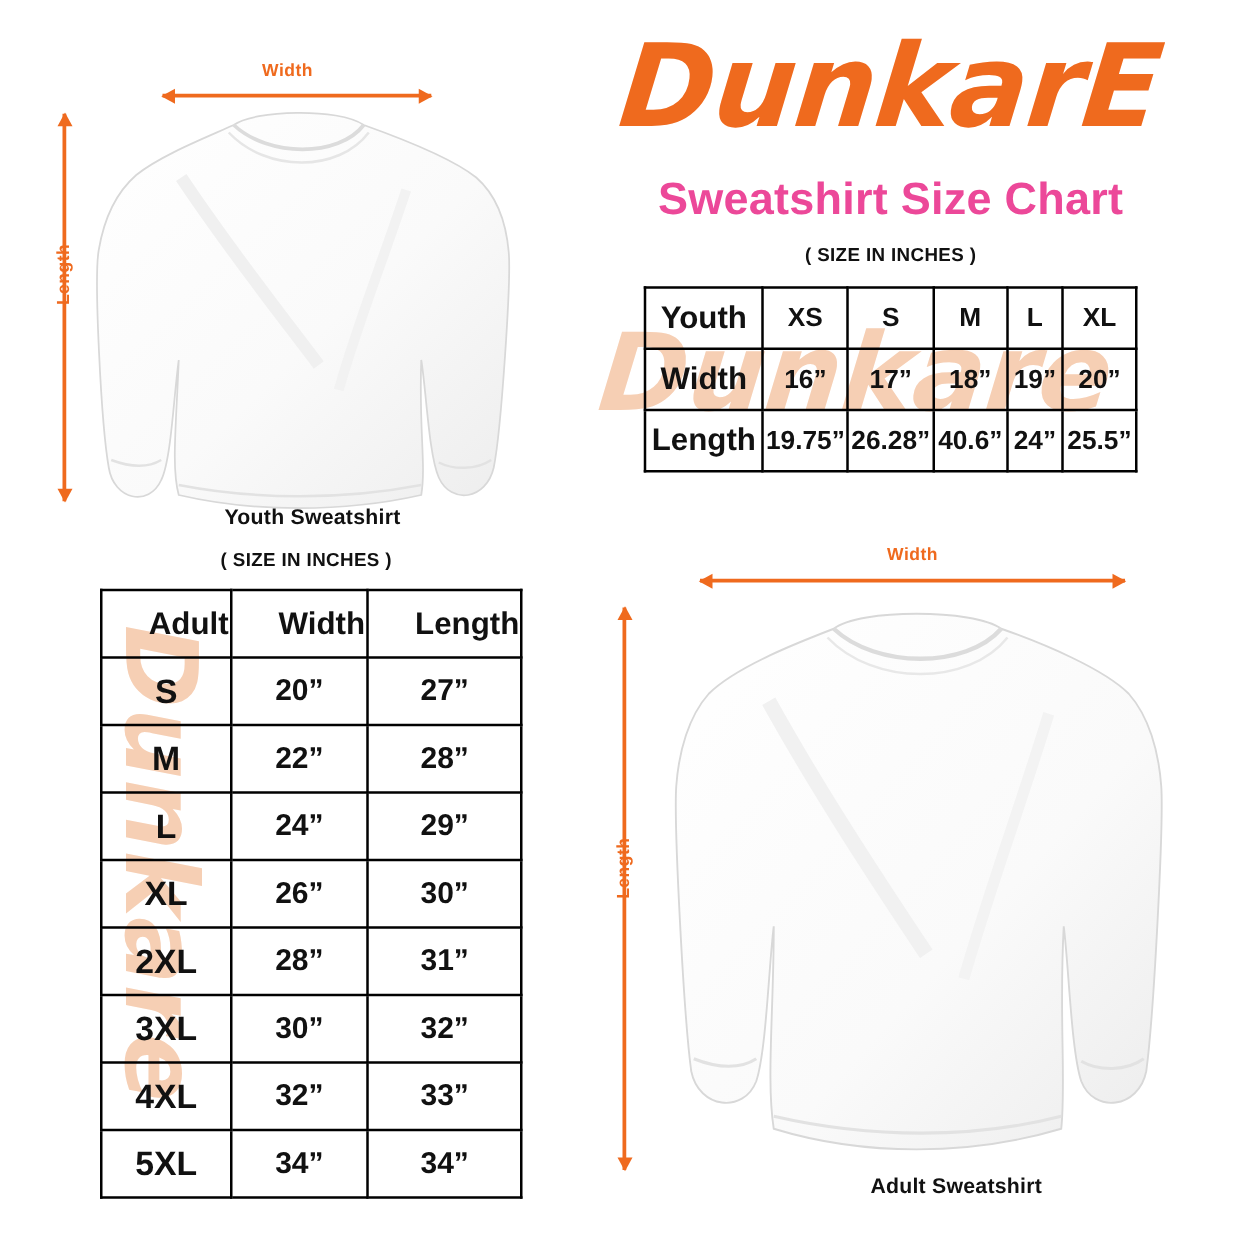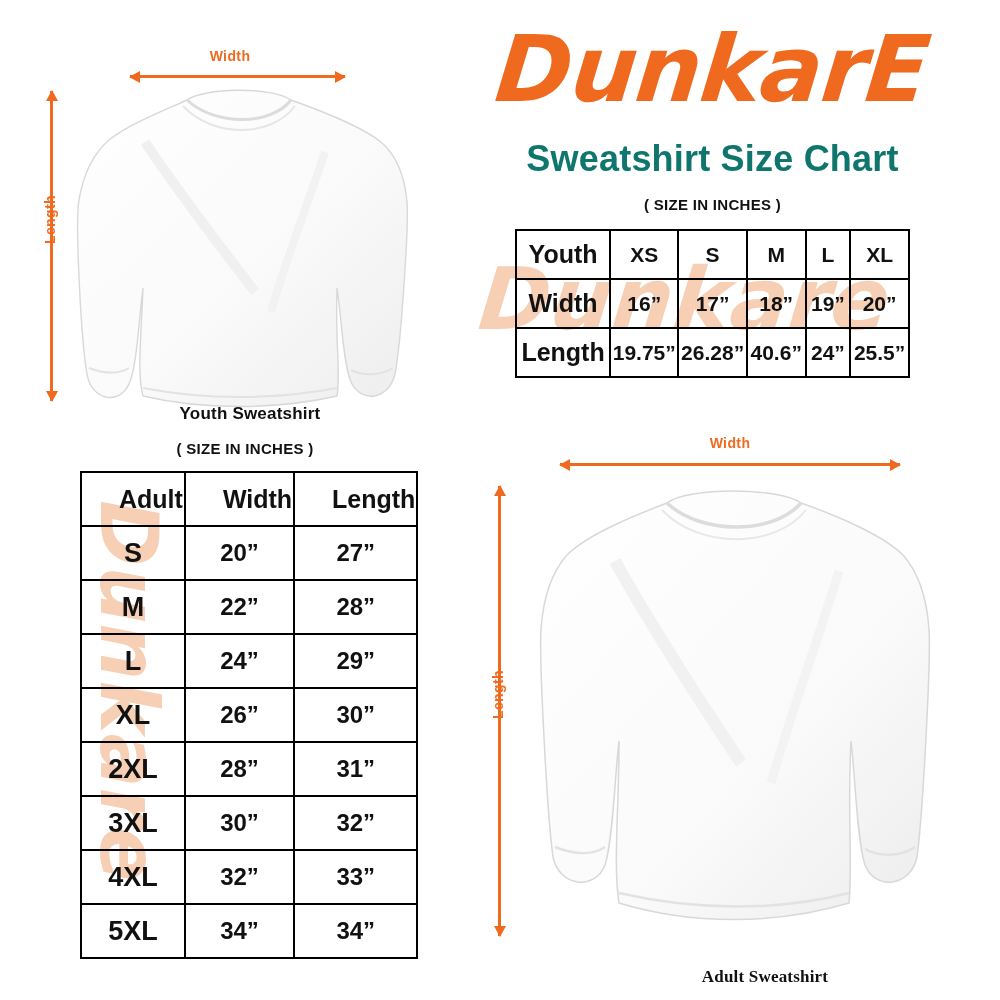--- a/index.html
+++ b/index.html
@@ -99,21 +99,21 @@
     font-size: 92px;
     line-height: 1;
     letter-spacing: -1px;
     text-align: center;
     transform: skewX(-6deg);
   }
   .brand-sub {
     font-size: 36px;
     font-weight: 700;
     text-align: center;
-    color: #0f766e;
+    color: #ec4899;
     letter-spacing: .2px;
   }
 
   
   .watermark {
     position: absolute;
     color: #f6cfb4;
     font-family: "DejaVu Sans", sans-serif;
     font-style: italic;
     font-weight: 700;
@@ -307,16 +307,16 @@
                C8 118,16 90,32 72 C54 50,106 30,132 20 Z" fill="url(#gA)" stroke="#d8d8d8" stroke-width="1.5"></path>
       <path d="M132 20 C166 52,238 52,266 20" fill="none" stroke="#dcdcdc" stroke-width="3.5"></path>
       <path d="M127 27 C164 66,240 66,271 27" fill="none" stroke="#e8e8e8" stroke-width="2"></path>
       <path d="M84 410 C162 428,244 428,314 410" fill="none" stroke="#e2e2e2" stroke-width="2.5"></path>
       <path d="M20 364 C40 372,58 372,70 364" fill="none" stroke="#e2e2e2" stroke-width="2.5"></path>
       <path d="M330 366 C344 374,366 374,380 364" fill="none" stroke="#e2e2e2" stroke-width="2.5"></path>
       <path d="M80 78 C120 150,166 220,206 280" fill="none" stroke="#f1f1f1" stroke-width="12"></path>
       <path d="M304 88 C282 160,256 230,236 300" fill="none" stroke="#f3f3f3" stroke-width="9"></path>
     </svg>
 
-    <div class="abs center caption" style="left:185px; top:542px; width:240px;font-family:Liberation Serif, serif;">Adult Sweatshirt</div>
+    <div class="abs center caption" style="left:185px; top:514px; width:240px;">Adult Sweatshirt</div>
   </div>
 
 </div>
 
 </body></html>

